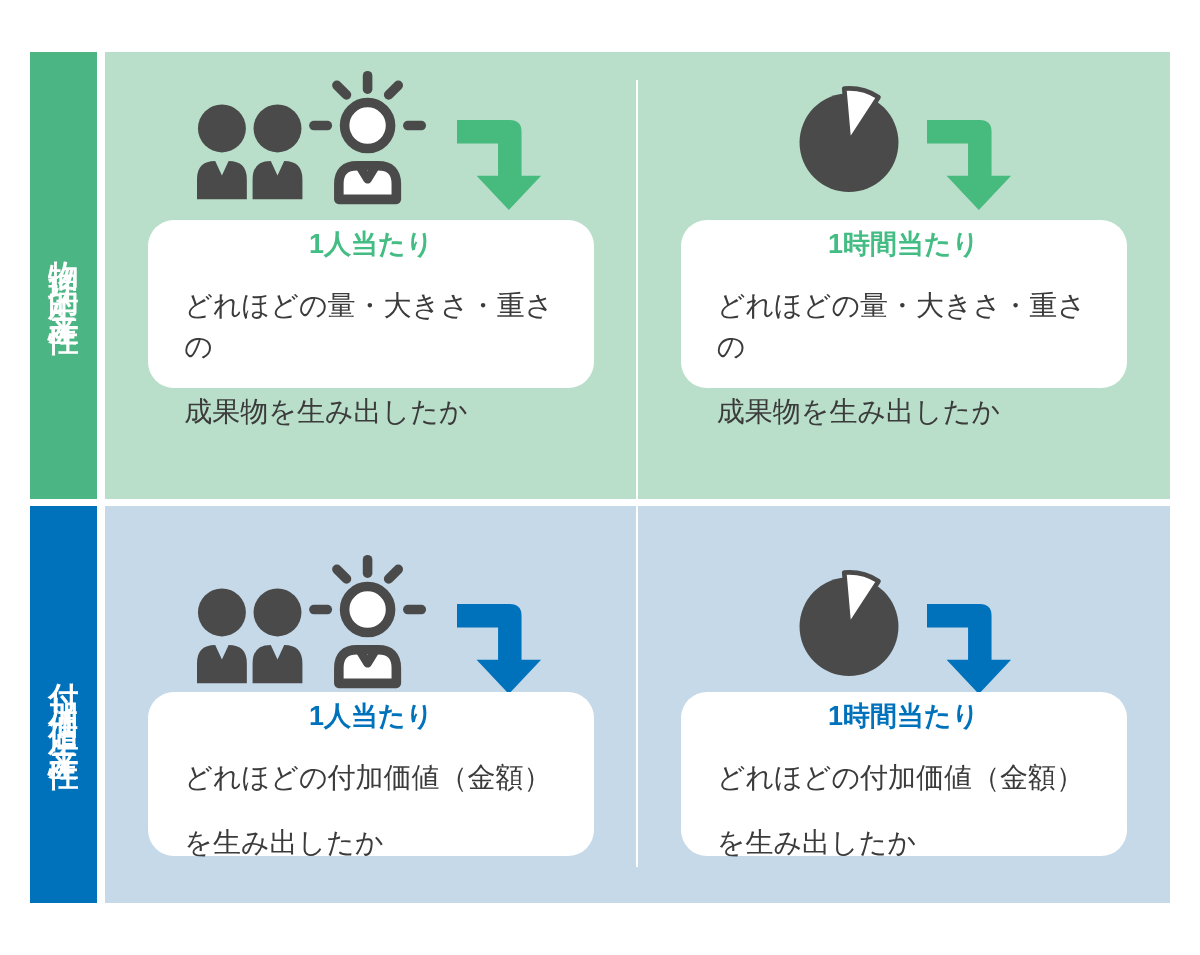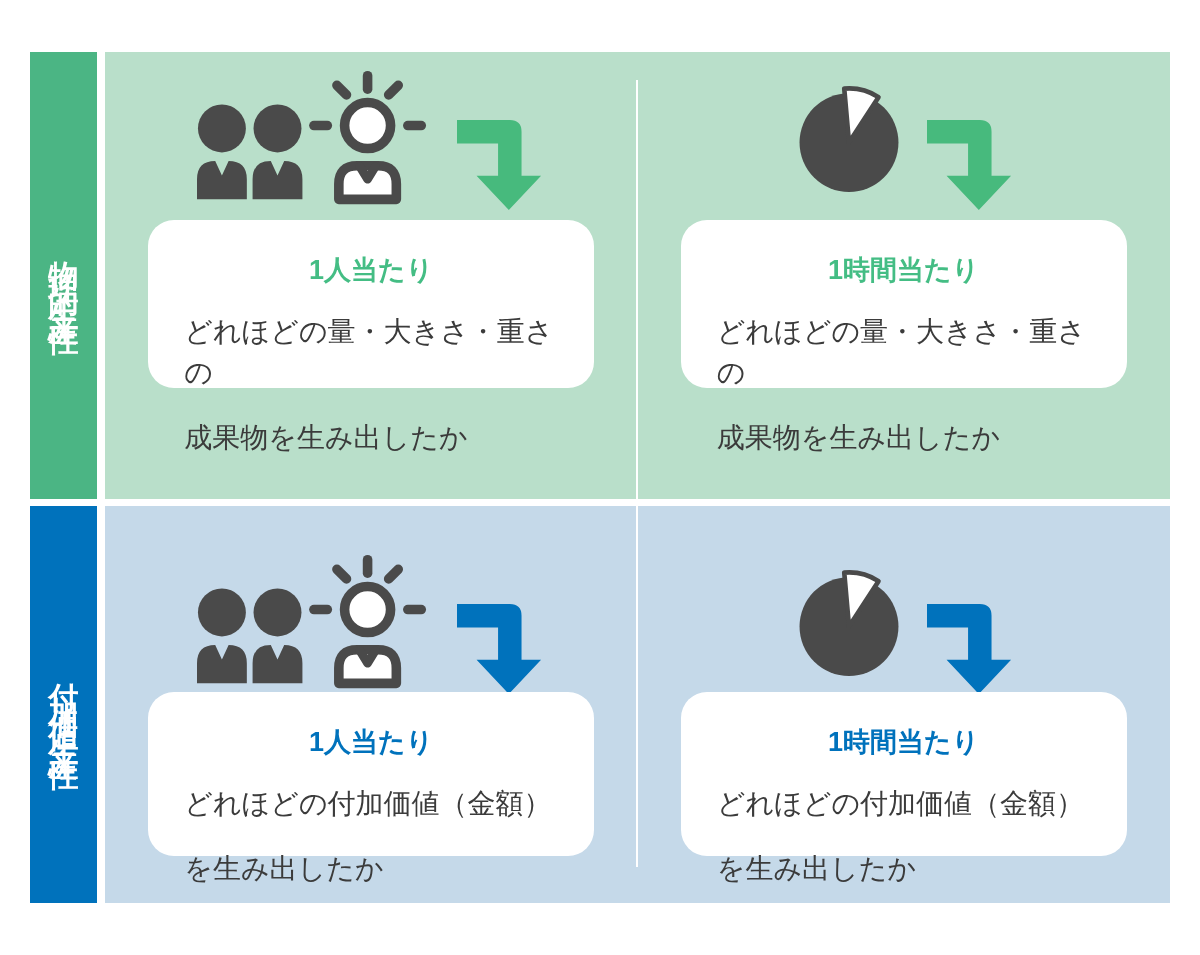--- a/index.html
+++ b/index.html
@@ -42,21 +42,21 @@
   .arrow-svg{margin-top:52px;}
   .workers-svg + .arrow-svg{margin-left:30px;}
   .clock-svg{margin-top:8px;}
   .clock-svg + .arrow-svg{margin-left:22px;}
   .row.green-theme .arrow-path{fill:var(--green-arrow);}
   .row.blue-theme .arrow-path{fill:var(--blue-arrow);}
 
   .card{width:446px;background:var(--card-bg);border-radius:26px;text-align:center;}
   .row.first .card{margin-top:12px;height:168px;}
   .row.second .card{margin-top:0;height:164px;}
-  .card-heading{margin-top:32px;font-size:27px;font-weight:700;}
+  .card-heading{margin-top:6px;font-size:27px;font-weight:700;}
   .row.green-theme .card-heading{color:var(--green-heading);}
   .row.blue-theme .card-heading{color:var(--blue-heading);}
   .card-body{margin-top:9px;padding:0 36px;text-align:left;font-size:28px;line-height:1.46;color:var(--text-dark);font-weight:500;}
   .card-body span{display:block;margin-top:24px;}
 </style>
 </head>
 <body>
 
 <div class="canvas">
 

